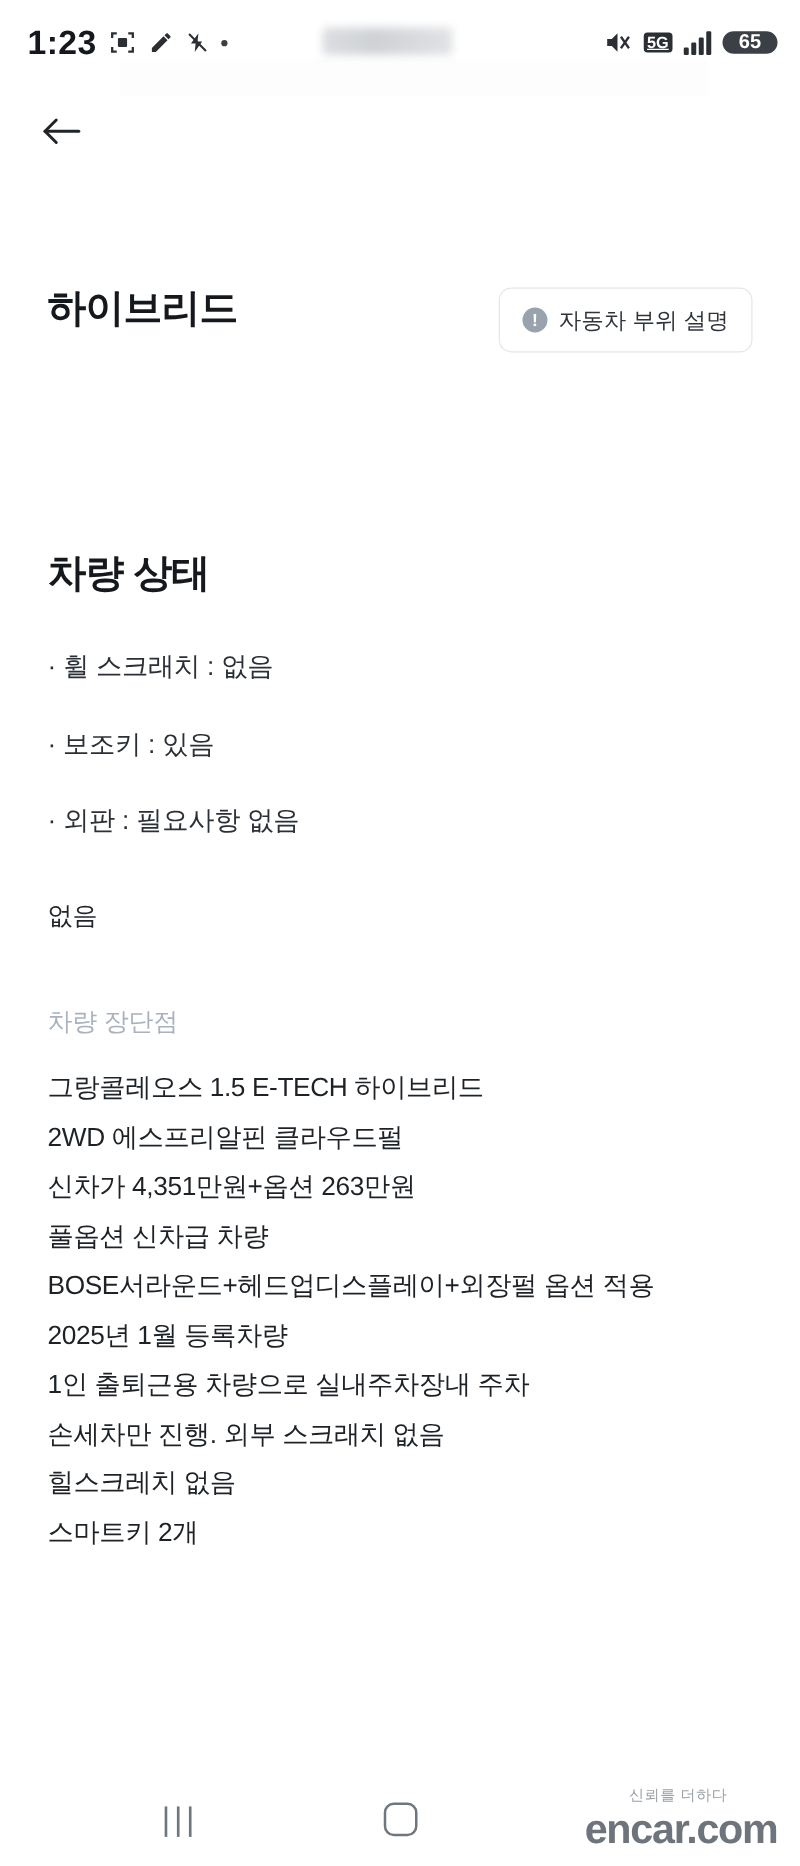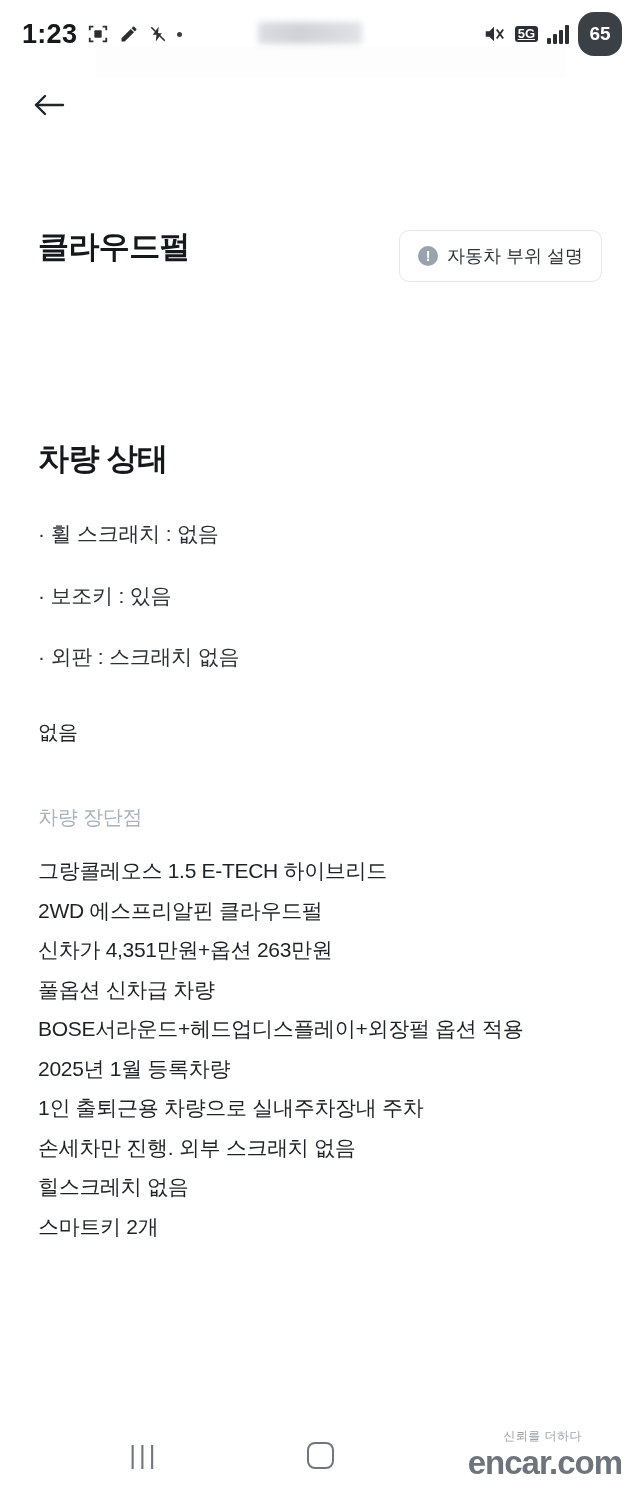--- a/index.html
+++ b/index.html
@@ -77,25 +77,25 @@
     gap: 2px;
     height: 20px;
   }
   .bars i { width: 4px; background: #2b2f34; display: block; border-radius: 1px; }
   .bars i:nth-child(1) { height: 6px; }
   .bars i:nth-child(2) { height: 10px; }
   .bars i:nth-child(3) { height: 14px; }
   .bars i:nth-child(4) { height: 19px; }
   .battery {
     min-width: 44px;
-    height: 44px;
+    height: 18px;
     border-radius: 16px;
     background: #3b4046;
     color: #fff;
-    font-size: 19px;
+    font-size: 16px;
     font-weight: 600;
     display: flex;
     align-items: center;
     justify-content: center;
     padding: 0 9px;
   }
   
   .top-band {
     position: absolute;
     left: 96px;
@@ -306,33 +306,33 @@
     <svg width="34" height="28" viewBox="0 0 34 28" fill="none" stroke="#20252a" stroke-width="2.4" stroke-linecap="round" stroke-linejoin="round">
       <path d="M13 5L4 14l9 9"></path>
         <path d="M4 14h27"></path>
     </svg>
   </div>
 </div>
 
 <div class="content">
 
   <div class="sec-accident">
-    <h1 class="section-title">클라우드펄</h1>
+    <h1 class="section-title">하이브리드</h1>
     <div class="info-chip">
       <span class="chip-i">!</span>
       <span>자동차 부위 설명</span>
     </div>
   </div>
 
   <div class="sec-status">
     <h1 class="section-title">차량 상태</h1>
     <div class="status-list">
       <div class="status-item">· 휠 스크래치 : 없음</div>
       <div class="status-item">· 보조키 : 있음</div>
-      <div class="status-item">· 외판 : 스크래치 없음</div>
+      <div class="status-item">· 외판 : 필요사항 없음</div>
     </div>
   </div>
 
   <div class="sec-repair">
     <div class="repair-value">없음</div>
   </div>
 
   <div class="sec-merits">
     <div class="sub-label">차량 장단점</div>
     <div class="merit-lines">

